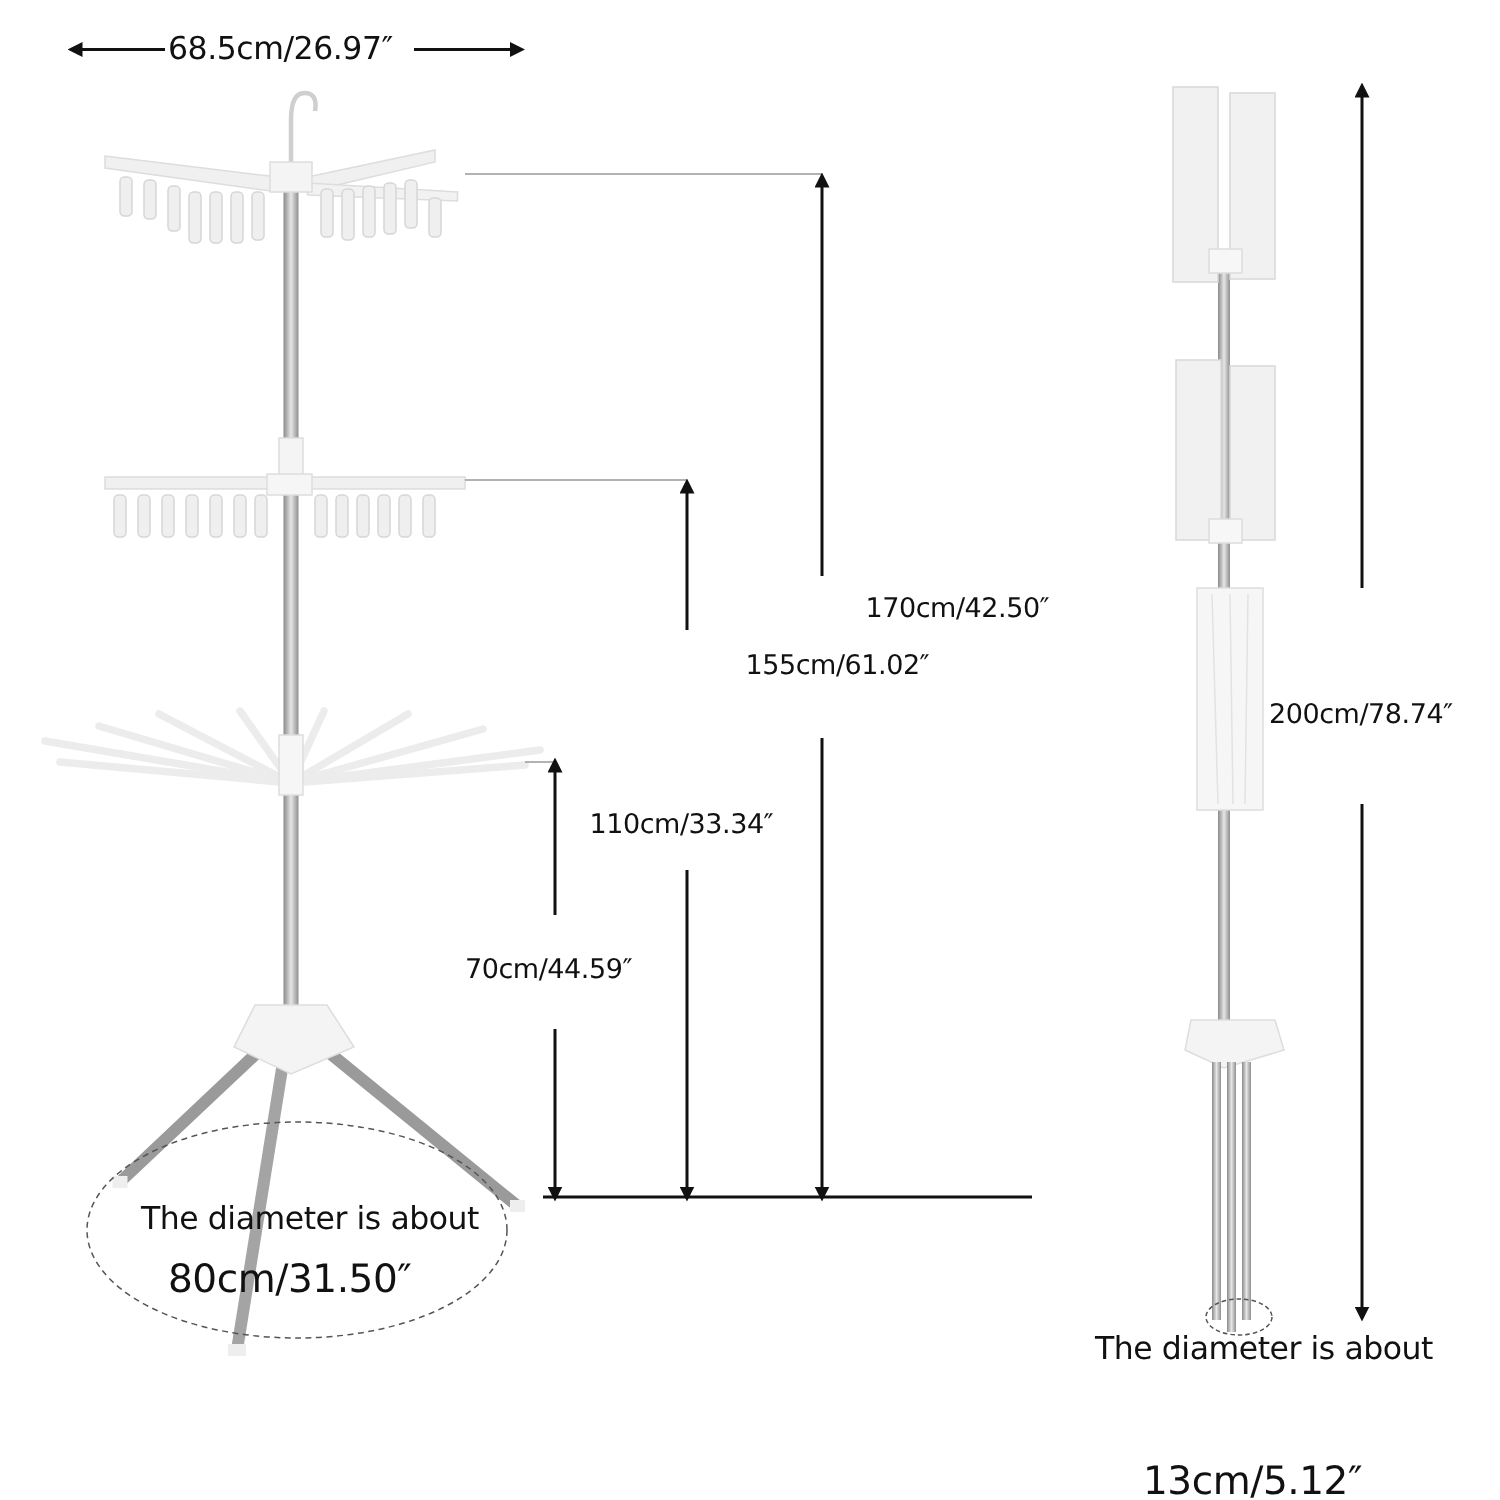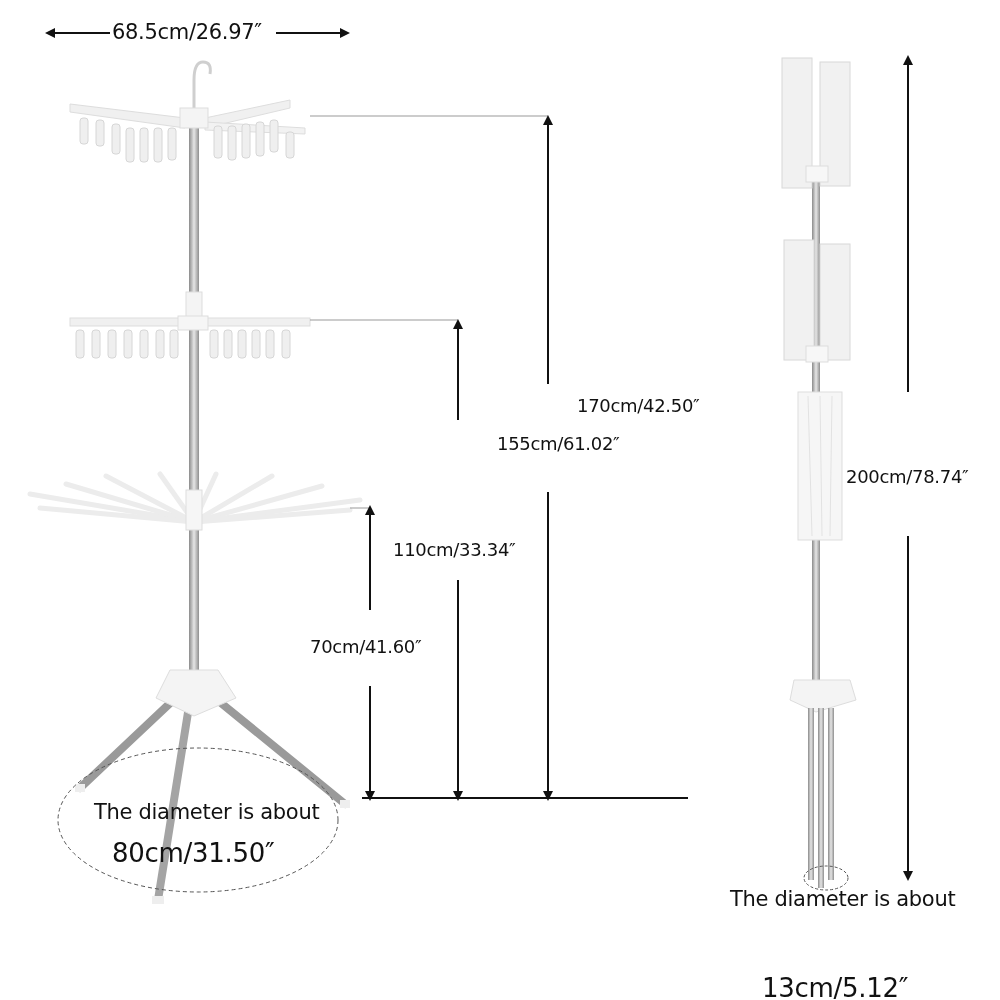--- a/index.html
+++ b/index.html
@@ -143,20 +143,20 @@
   </g>
 
   <line x1="908" y1="60" x2="908" y2="392" stroke="#111" stroke-width="2" marker-start="url(#ah)"></line>
   <line x1="908" y1="536" x2="908" y2="876" stroke="#111" stroke-width="2" marker-end="url(#ah)"></line>
 </svg>
 
 <div class="label mid" style="left:112px;top:20px;">68.5cm/26.97″</div>
 <div class="label" style="left:577px;top:395px;">170cm/42.50″</div>
 <div class="label" style="left:497px;top:433px;">155cm/61.02″</div>
 <div class="label" style="left:393px;top:539px;">110cm/33.34″</div>
-<div class="label" style="left:310px;top:636px;">70cm/41.60″</div>
+<div class="label" style="left:310px;top:636px;">70cm/44.59″</div>
 
 <div class="label mid" style="left:94px;top:800px;">The diameter is about</div>
 <div class="label big" style="left:112px;top:838px;">80cm/31.50″</div>
 
 <div class="label" style="left:846px;top:434px;margin-top:32px;">200cm/78.74″</div>
 <div class="label mid" style="left:730px;top:887px;">The diameter is about</div>
 <div class="label big" style="left:762px;top:925px;margin-top:48px;">13cm/5.12″</div>
 
 </body></html>

